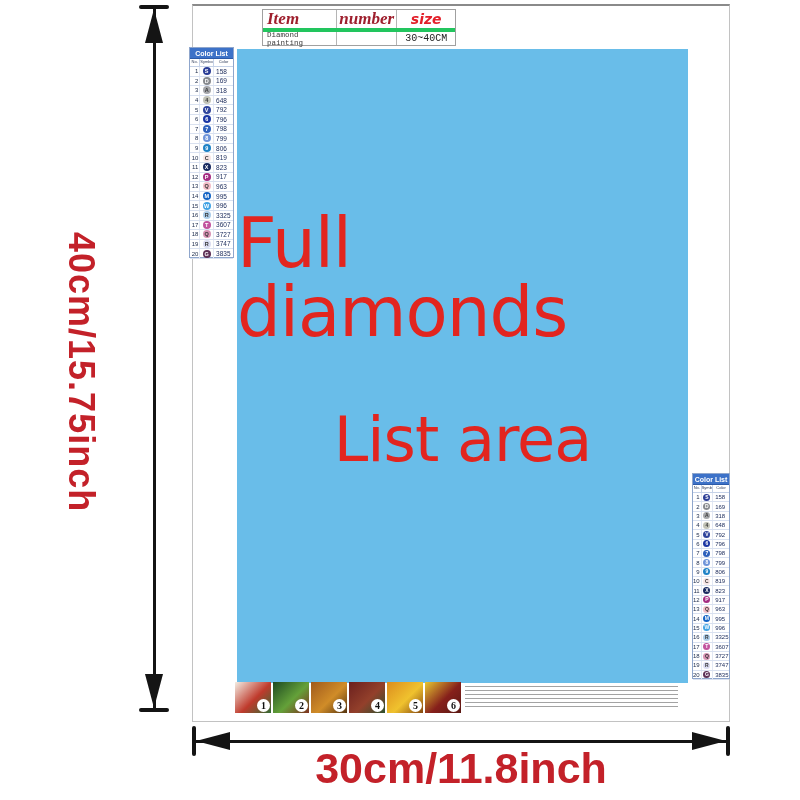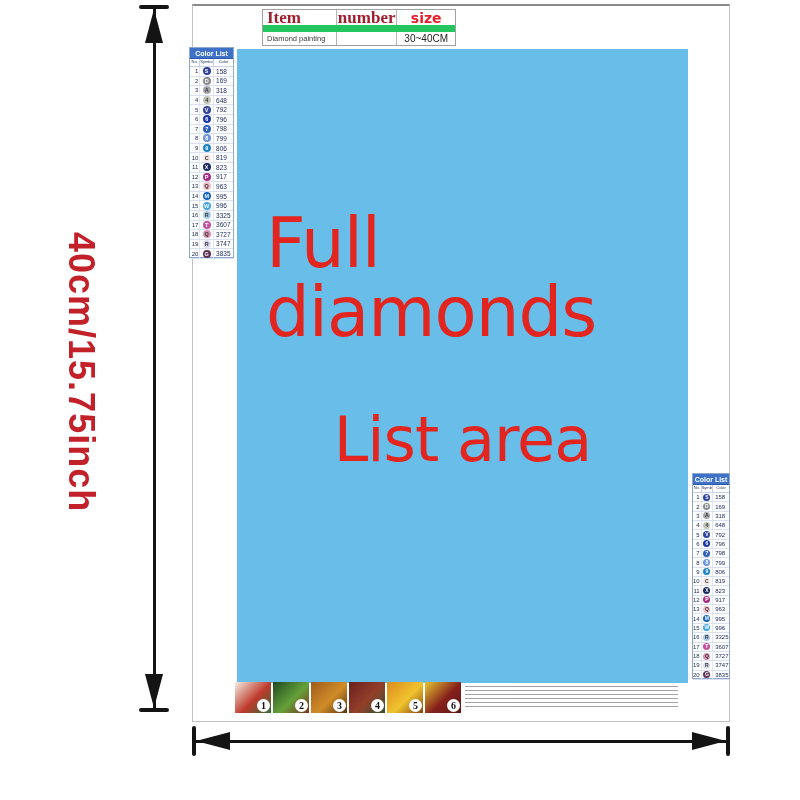--- a/index.html
+++ b/index.html
@@ -32,35 +32,35 @@
   .width-label { position:absolute; left:192px; top:744px; width:538px; text-align:center;
     font-size:43px; font-weight:bold; color:#c32129; }
 
   
   .poster { position:absolute; left:192px; top:4px; width:538px; height:718px; background:#fff;
     border:1px solid #c2c2c2; border-top:2px solid #8a8a8a; }
 
   
   .item-table { position:absolute; left:69px; top:3px; width:194px; background:#fff; border:1px solid #a0a0a0; }
   .it-row { display:flex; }
-  .it-row.head { height:22px; border-bottom:7px solid #22c55e; align-items:center; }
-  .it-row.vals { height:13px; align-items:center; }
+  .it-row.head { height:22px; border-bottom:4px solid #22c55e; align-items:center;font-style:italic; }
+  .it-row.vals { height:13px; align-items:center;font-family:Liberation Mono, monospace; }
   .it-cell { height:100%; display:flex; align-items:center; }
   .it-c1 { width:38%; padding-left:4px; }
   .it-c2 { width:32%; justify-content:center; border-left:1px solid #b5b5b5; border-right:1px solid #b5b5b5; }
   .it-c3 { width:30%; justify-content:center; }
   .it-head-item, .it-head-number { font-family:"Liberation Serif", serif; font-weight:bold; font-size:17px; color:#9e1f2d; }
   .it-head-size { font-family:"DejaVu Sans", sans-serif; font-weight:bold; font-size:14px; color:#e3202a; }
   .it-val-item { font-size:7.5px; color:#3a3a3a; }
   .it-val-size { font-size:10px; color:#222; }
 
   
   .paste-area { position:absolute; left:44px; top:43px; width:451px; height:634px; background:#69bde9;
     display:flex; flex-direction:column; align-items:center; }
-  .paste-line1 { margin-top:160px; font-family:"DejaVu Sans", sans-serif; font-size:69px; line-height:1; color:#e2251f; letter-spacing:-1px;padding-left:29px; }
+  .paste-line1 { margin-top:160px; font-family:"DejaVu Sans", sans-serif; font-size:69px; line-height:1; color:#e2251f; letter-spacing:-1px; }
   .paste-line2 { margin-top:62px; font-family:"DejaVu Sans", sans-serif; font-size:62px; line-height:1; color:#e2251f; letter-spacing:-1px; }
 
   
   .steps-strip { position:absolute; left:42px; top:676px; height:31px; display:flex; gap:2px; }
   .step-tile { position:relative; width:36px; height:31px; }
   .step-num { position:absolute; right:1px; bottom:1px; width:13px; height:13px; background:#fff; border-radius:50%;
     display:flex; align-items:center; justify-content:center;
     font-family:"Liberation Serif", serif; font-weight:bold; font-size:10px; color:#111; }
 
   
@@ -447,14 +447,15 @@
       </div>
   </div>
 
   <div class="h-arrow">
     <div class="cap-left"></div>
     <div class="shaft"></div>
     <div class="head-left"></div>
     <div class="head-right"></div>
     <div class="cap-right"></div>
   </div>
+  <div class="width-label">30cm/11.8inch</div>
 
 </div>
 
 </body></html>

